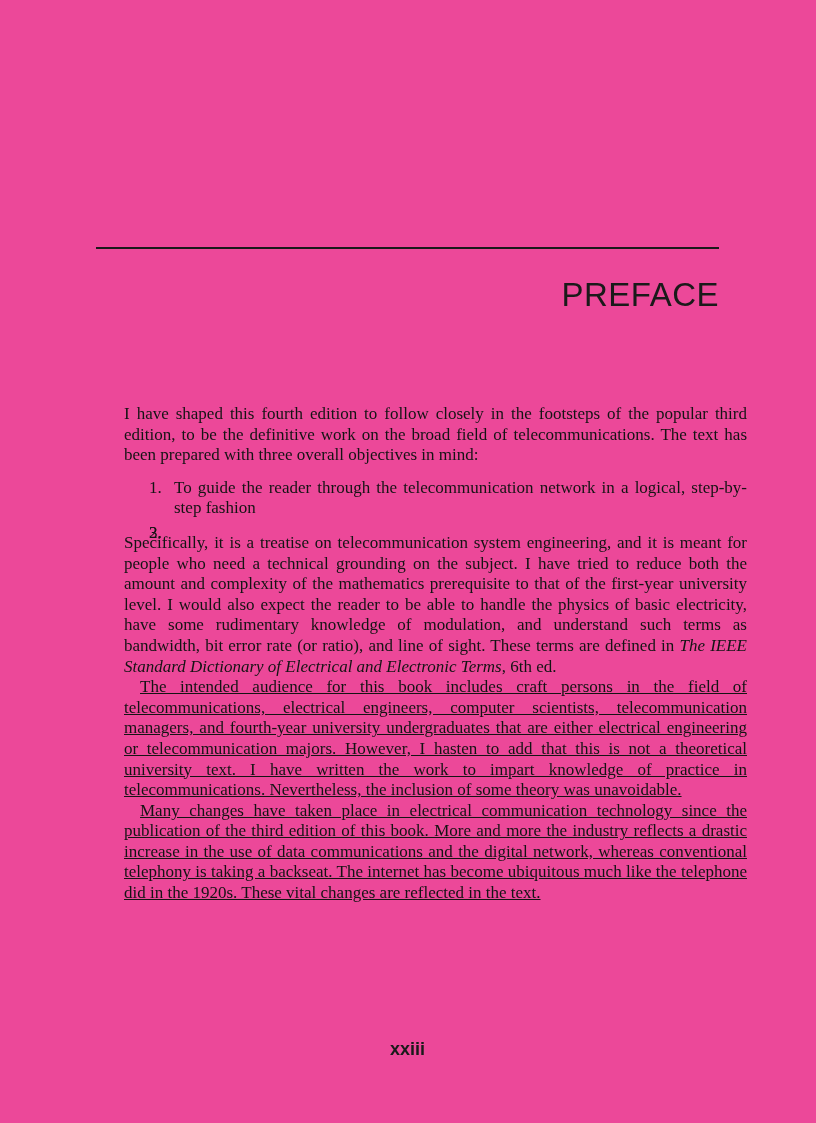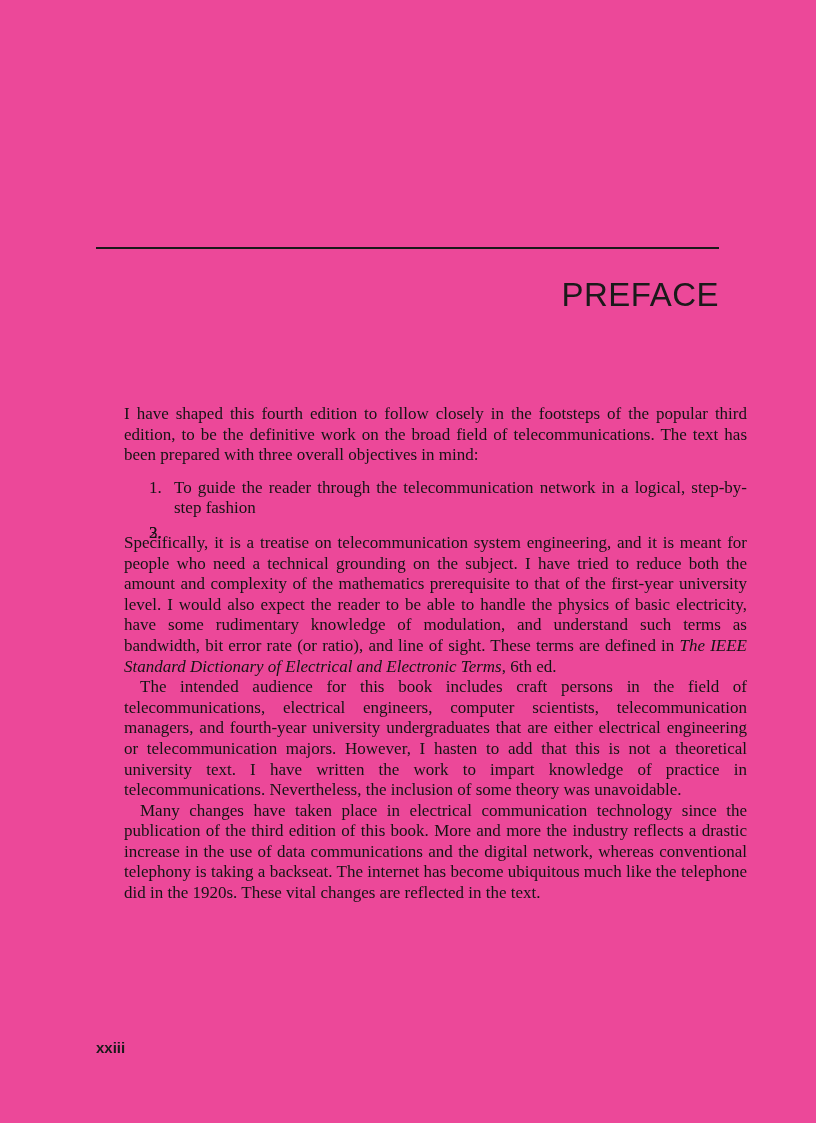--- a/index.html
+++ b/index.html
@@ -45,20 +45,21 @@
     font-size: 17px;
     line-height: 20.6px;
     text-align: justify;
     margin-left: 28px;
   }
   .body-text p {
     margin: 0;
   }
   p.indented {
     text-indent: 16px;
+    text-decoration: underline;
   }
   .objectives {
     margin: 12px 0 14px 0;
   }
   .objective-item {
     position: relative;
     padding-left: 50px;
     margin-top: 4px;
   }
   .objective-item:first-child {
@@ -73,23 +74,23 @@
     margin: 0;
   }
   .italic {
     font-style: italic;
   }
   .folio {
     position: absolute;
     left: 96px;
     top: 1039px;
     width: 623px;
-    text-align: left;
+    text-align: center;
     font-family: "Liberation Sans", sans-serif;
-    font-size: 15px;
+    font-size: 18px;
     font-weight: 700;
     color: #1a1a1a;
   }
 </style>
 </head>
 <body>
 
 <div class="page">
 
   <div class="head-rule"></div>

